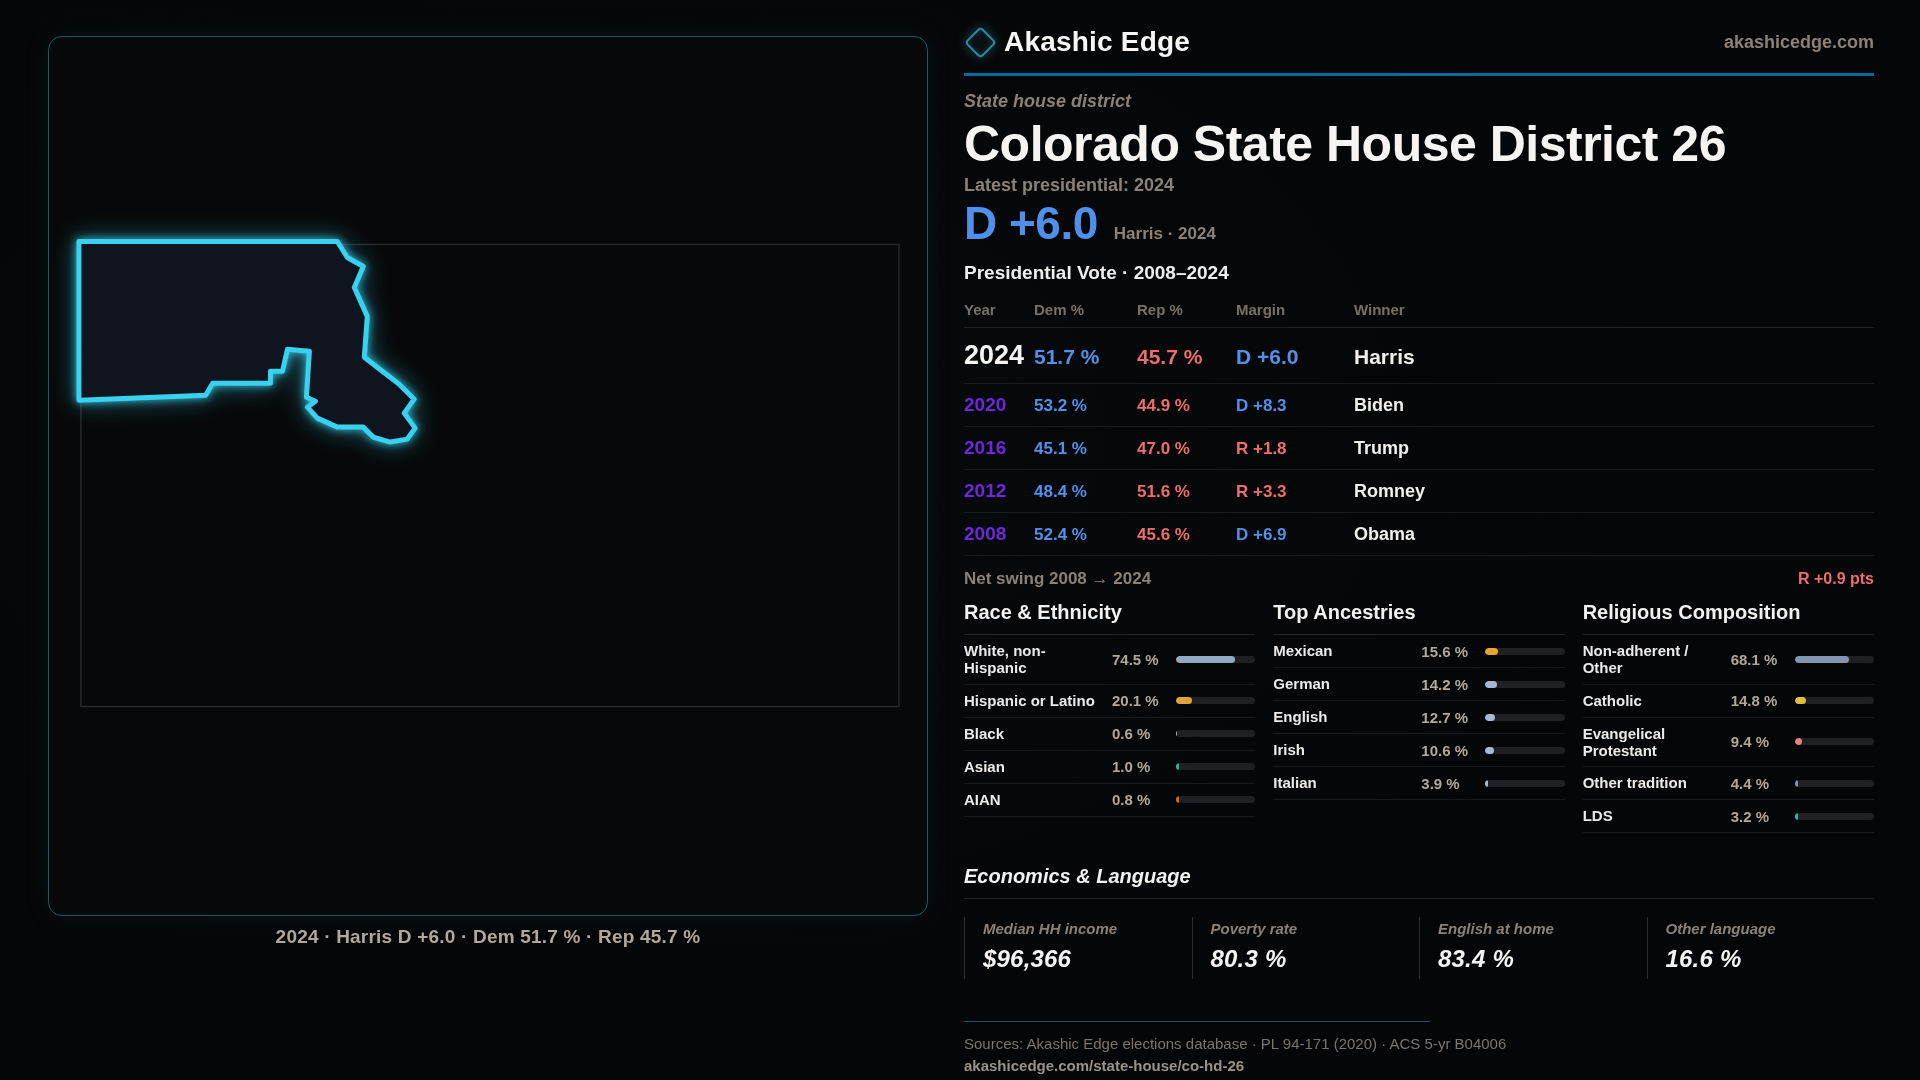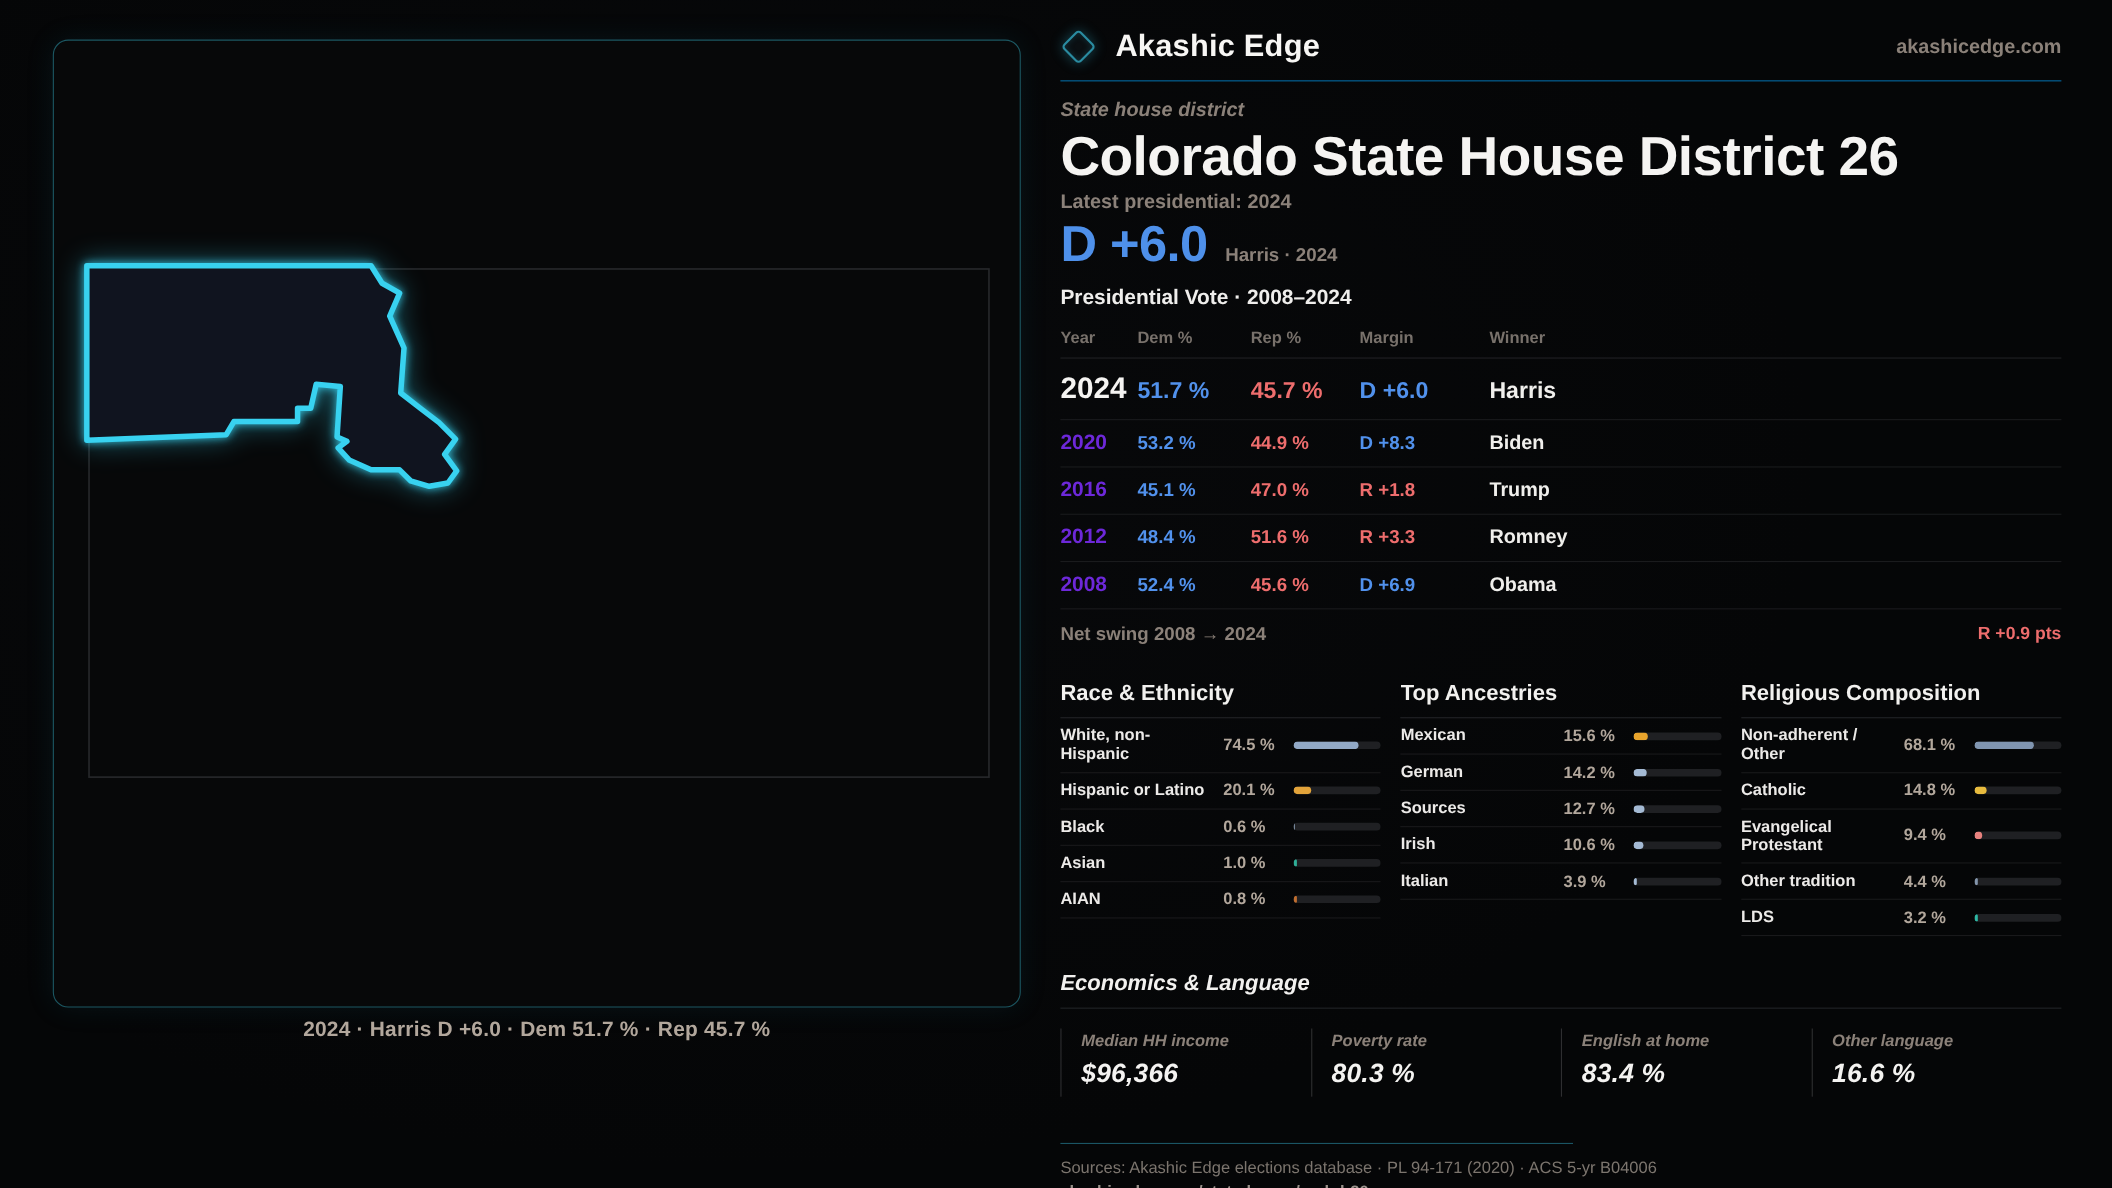--- a/index.html
+++ b/index.html
@@ -27,21 +27,21 @@
   }
   .map-caption {
     position:absolute; left:48px; top:926px; width:880px;
     text-align:center; font-size:19px; font-weight:bold; color:#b2a79c;
     letter-spacing:.2px;
   }
 
   
   .right-panel { position:absolute; left:964px; top:26px; width:910px; }
 
-  .brand-row { display:flex; align-items:center; padding-bottom:15px; border-bottom:1px solid #0369a1;gap:10px; }
+  .brand-row { display:flex; align-items:center; padding-bottom:15px; border-bottom:3px solid #0369a1; }
   .diamond {
     width:23px; height:23px; border:2.5px solid #2a8ba0; border-radius:4px;
     transform:rotate(45deg); background:#0a0f12; margin:4px 12px 4px 5px; flex:none;
     box-shadow:0 0 12px rgba(42,150,175,.45), inset 0 0 6px rgba(42,150,175,.25);
   }
   .brand-name { font-size:28px; font-weight:bold; letter-spacing:.2px; color:#f7f6f4; }
   .brand-site { margin-left:auto; font-size:18px; font-weight:bold; color:#8b8179; text-decoration:none; }
 
   .kicker { margin-top:15px; font-size:18px; font-weight:bold; color:#8b8179;font-style:italic; }
   .page-title { margin-top:3px; font-size:50px; font-weight:bold; letter-spacing:-.5px; color:#f5f4f2; }
@@ -65,21 +65,21 @@
   .c-winner { font-size:18px; font-weight:bold; color:#f0efec; }
   .vrow.emph { padding:12px 0; }
   .vrow.emph .c-year { font-size:27px; color:#f5f4f2; }
   .vrow.emph .c-dem, .vrow.emph .c-rep, .vrow.emph .c-margin { font-size:21px; }
   .vrow.emph .c-winner { font-size:21px; }
 
   .net-swing { display:flex; justify-content:space-between; align-items:center; padding-top:13px; }
   .net-swing-label { font-size:17px; font-weight:bold; color:#8b8179; }
   .net-swing-value { font-size:16px; font-weight:bold; color:#ee6d6d; }
 
-  .demo-grid { margin-top:32px; display:grid; grid-template-columns:1fr 1fr 1fr; gap:18px; }
+  .demo-grid { margin-top:12px; display:grid; grid-template-columns:1fr 1fr 1fr; gap:18px; }
   .sec-title { font-size:20px; font-weight:bold; color:#f2f1ef; padding-bottom:10px; border-bottom:1px solid #222427; }
   .drow { display:flex; align-items:center; padding:7px 0; border-bottom:1px solid #19191b; min-height:33px; }
   .dlabel { width:148px; padding-right:6px; font-size:15px; font-weight:bold; color:#eceae8; line-height:1.15; }
   .dvalue { width:64px; font-size:15px; font-weight:bold; color:#b2a79c; flex:none; }
   .dbar { flex:1; height:7px; background:#1f2023; border-radius:4px; overflow:hidden; position:relative; }
   .dfill { display:block; height:7px; border-radius:4px; }
 
   .econ { margin-top:32px;font-style:italic; }
   .econ-tiles { margin-top:18px; display:grid; grid-template-columns:1fr 1fr 1fr 1fr; }
   .tile { border-left:1px solid #2e2e30; padding:3px 0 6px 18px; }
@@ -224,21 +224,21 @@
             </div>
   </div>
           <div class="drow">
     <div class="dlabel">German</div>
     <div class="dvalue">14.2 %</div>
     <div class="dbar">
               <span class="dfill" style="background: rgb(164, 186, 212); width: max(14.2%, 3px);"></span>
             </div>
   </div>
           <div class="drow">
-    <div class="dlabel">Sources</div>
+    <div class="dlabel">English</div>
     <div class="dvalue">12.7 %</div>
     <div class="dbar">
               <span class="dfill" style="background: rgb(164, 186, 212); width: max(12.7%, 3px);"></span>
             </div>
   </div>
           <div class="drow">
     <div class="dlabel">Irish</div>
     <div class="dvalue">10.6 %</div>
     <div class="dbar">
               <span class="dfill" style="background: rgb(164, 186, 212); width: max(10.6%, 3px);"></span>

